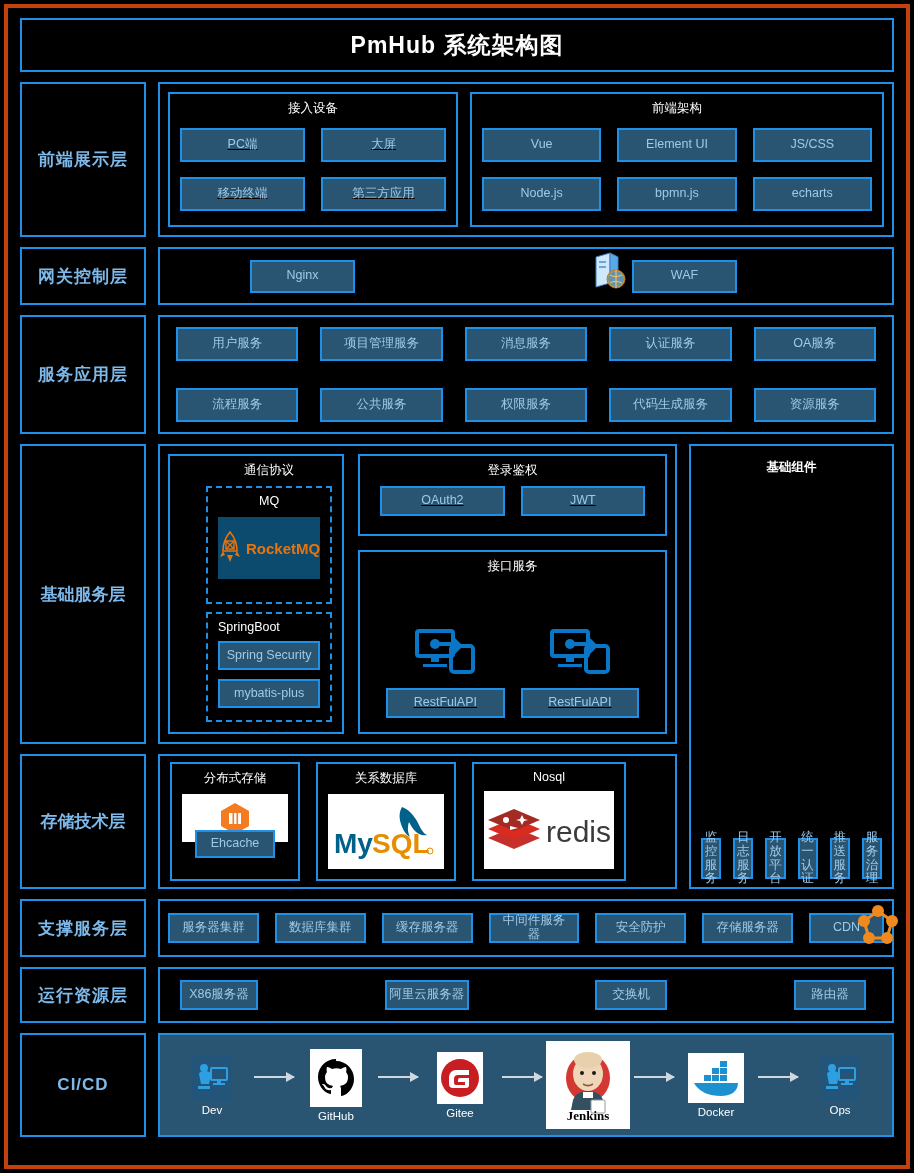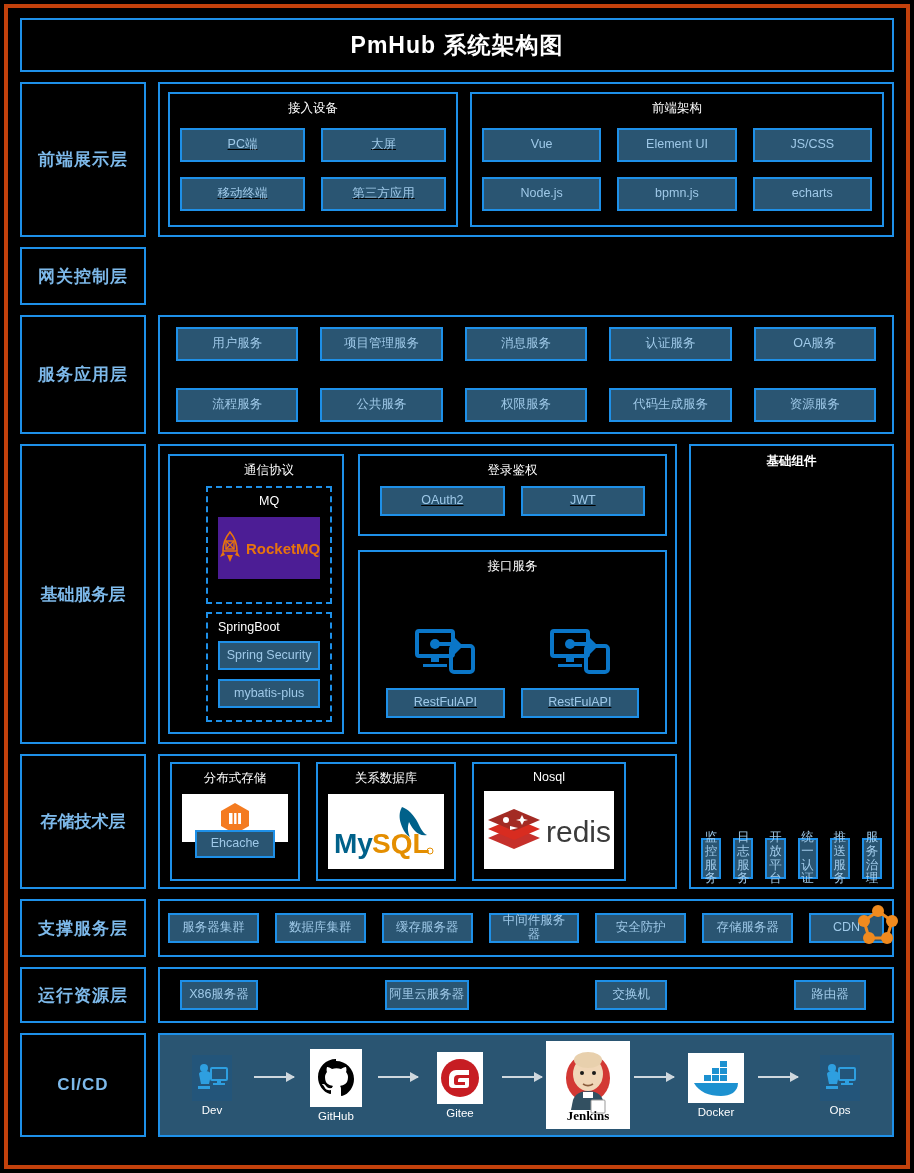--- a/index.html
+++ b/index.html
@@ -77,40 +77,40 @@
   
   #gateway-body { align-items: center; position: relative; }
   #nginx-chip { position: absolute; left: 90px; width: 105px; height: 33px; }
   #waf-chip   { position: absolute; left: 472px; width: 105px; height: 33px; }
   #waf-icon   { position: absolute; left: 428px; top: 2px; }
 
   
   #mid-wrap { display: flex; gap: 12px; width: 100%; }
   #mid-left { flex: 1 1 auto; display: flex; flex-direction: column; gap: 10px; }
   #right-col {
-    flex: 0 0 205px; border: 2px solid #1e90e8; padding: 7px 10px 8px;
+    flex: 0 0 205px; border: 2px solid #1e90e8; padding: 13px 10px 8px;
     display: flex; flex-direction: column;
   }
   #right-col .chip { height: 41px; }
   #right-list { display: flex; flex-direction: row; gap: 12px; flex: 1 1 auto; align-items: flex-end; }
 
   #basic-row { display: flex; gap: 12px; flex: 0 0 300px; }
   #storage-row { display: flex; gap: 12px; flex: 0 0 135px; }
   .sub-label {
     flex: 0 0 126px; border: 2px solid #1e90e8;
     display: flex; align-items: center; justify-content: center;
     color: #7db9ea; font-size: 17px; font-weight: bold;
   }
   .sub-body { flex: 1 1 auto; border: 2px solid #1e90e8; padding: 8px; display: flex; gap: 14px; }
 
   
   #comm-group { flex: 0 0 150px; padding-left: 36px; }
   #mq-box { flex: 0 0 118px; margin-bottom: 8px; }
   #mq-logo {
-    background: #4c1d95; height: 62px; display: flex; align-items: center;
+    background: #0c4a6e; height: 62px; display: flex; align-items: center;
     justify-content: center; gap: 4px; margin-top: 2px;
   }
   #sb-box { flex: 1 1 auto; }
   #sb-box .group-title { text-align: left; }
   #sb-list { display: flex; flex-direction: column; gap: 9px; }
   #sb-list .chip { height: 29px; }
 
   
   #auth-col { flex: 1 1 auto; display: flex; flex-direction: column; gap: 14px; }
   #auth-group { flex: 0 0 82px; }
@@ -187,20 +187,35 @@
           <div class="chip chip-h">bpmn.js</div>
           <div class="chip chip-h">echarts</div>
         </div>
       </div>
 
     </div>
   </div>
 
   <div class="layer" id="layer-gateway">
     <div class="layer-label">网关控制层</div>
+    <div class="layer-body" id="gateway-body">
+      <div class="chip" id="nginx-chip">Nginx</div>
+      <div id="waf-icon">
+        <svg width="42" height="40" viewBox="0 0 42 40">
+          <polygon points="8,6 22,2 22,32 8,36" fill="#cfe8fb" stroke="#3f7fbf" stroke-width="1"></polygon>
+          <polygon points="22,2 30,6 30,36 22,32" fill="#5aa9e6" stroke="#3f7fbf" stroke-width="1"></polygon>
+          <rect x="11" y="10" width="7" height="2" fill="#6aa8d8"></rect>
+          <rect x="11" y="15" width="7" height="2" fill="#6aa8d8"></rect>
+          <circle cx="28" cy="28" r="9" fill="#f0a22e" stroke="#b9761a" stroke-width="1"></circle>
+          <path d="M20 28a8 8 0 0 1 16 0a8 8 0 0 1-16 0z" fill="#3a8fd0" opacity="0.75"></path>
+          <path d="M22 24c3 2 8 2 12 0M22 32c3-2 8-2 12 0M28 19v18" stroke="#f7c87a" stroke-width="1" fill="none"></path>
+        </svg>
+      </div>
+      <div class="chip" id="waf-chip">WAF</div>
+    </div>
   </div>
 
   <div class="layer" id="layer-service">
     <div class="layer-label">服务应用层</div>
     <div class="layer-body">
       <div class="grid5" style="width:100%;align-content:space-evenly;padding:0 8px;">
         <div class="chip chip-h">用户服务</div>
         <div class="chip chip-h">项目管理服务</div>
         <div class="chip chip-h">消息服务</div>
         <div class="chip chip-h">认证服务</div>

